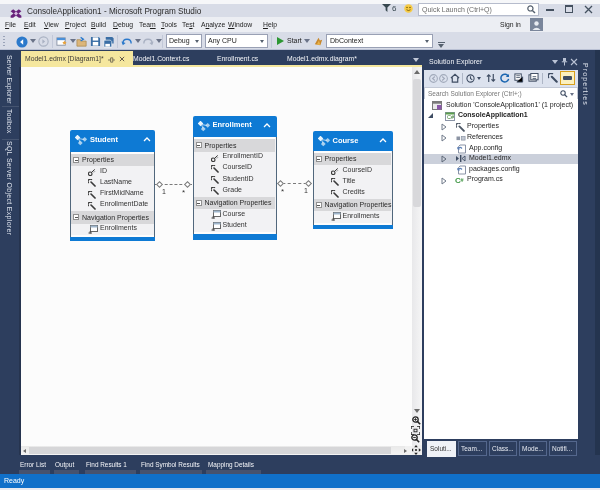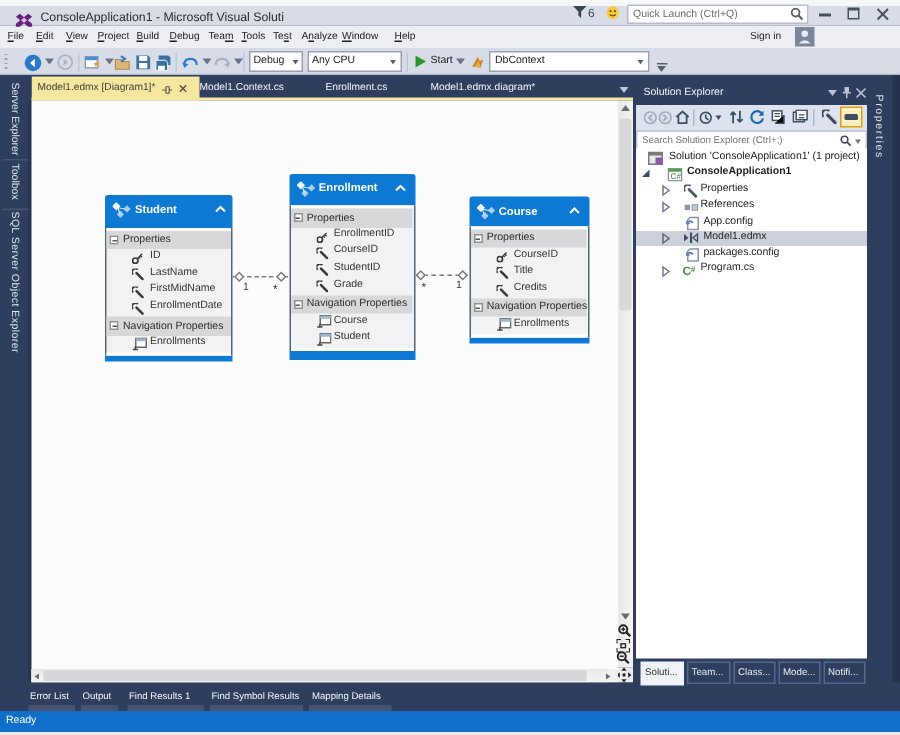--- a/index.html
+++ b/index.html
@@ -18,21 +18,21 @@
   <div class="abs" style="left:0;top:0;width:600px;height:4px;background:#F6F7F9;"></div>
   <div class="abs" style="left:0;top:4px;width:600px;height:13px;background:#D8DCE7;"></div>
   <div class="abs" style="left:0;top:17px;width:600px;height:15px;background:#ECEEF3;"></div>
   <div class="abs" style="left:0;top:32px;width:600px;height:18px;background:#D8DCE7;border-bottom:1px solid #B9C0D3;"></div>
 
   <svg class="abs" style="left:10px;top:8px;" width="12" height="11" viewBox="0 0 12 11">
     <path d="M0.6,3.2 L3.2,1.2 L11.4,7.8 L11.4,9.8 L8.8,9.8 Z" fill="#68217A"></path>
     <path d="M11.4,3.2 L8.8,1.2 L0.6,7.8 L0.6,9.8 L3.2,9.8 Z" fill="#68217A"></path>
     <path d="M6,3.6 L8,5.5 L6,7.4 L4,5.5 Z" fill="#D9BCE2"></path>
   </svg>
-  <div class="abs" style="left:27px;top:6.5px;font-size:8.2px;color:#2B2B2B;">ConsoleApplication1 - Microsoft Visual Soluti</div>
+  <div class="abs" style="left:27px;top:6.5px;font-size:8.2px;color:#2B2B2B;">ConsoleApplication1 - Microsoft Program Studio</div>
 
   <svg class="abs" style="left:382px;top:4px;" width="9" height="9" viewBox="0 0 10 10">
     <path d="M0,0 L10,0 L6,4 L6,9 L4,7 L4,4 Z" fill="#37474F"></path>
   </svg>
   <div class="abs" style="left:392px;top:4px;font-size:8px;color:#37474F;">6</div>
 
   <svg class="abs" style="left:404px;top:4px;" width="9" height="9" viewBox="0 0 11 11">
     <circle cx="5.5" cy="5.5" r="5.2" fill="#F7CB45"></circle>
     <circle cx="3.7" cy="4.2" r="0.9" fill="#6b5200"></circle>
     <circle cx="7.3" cy="4.2" r="0.9" fill="#6b5200"></circle>

